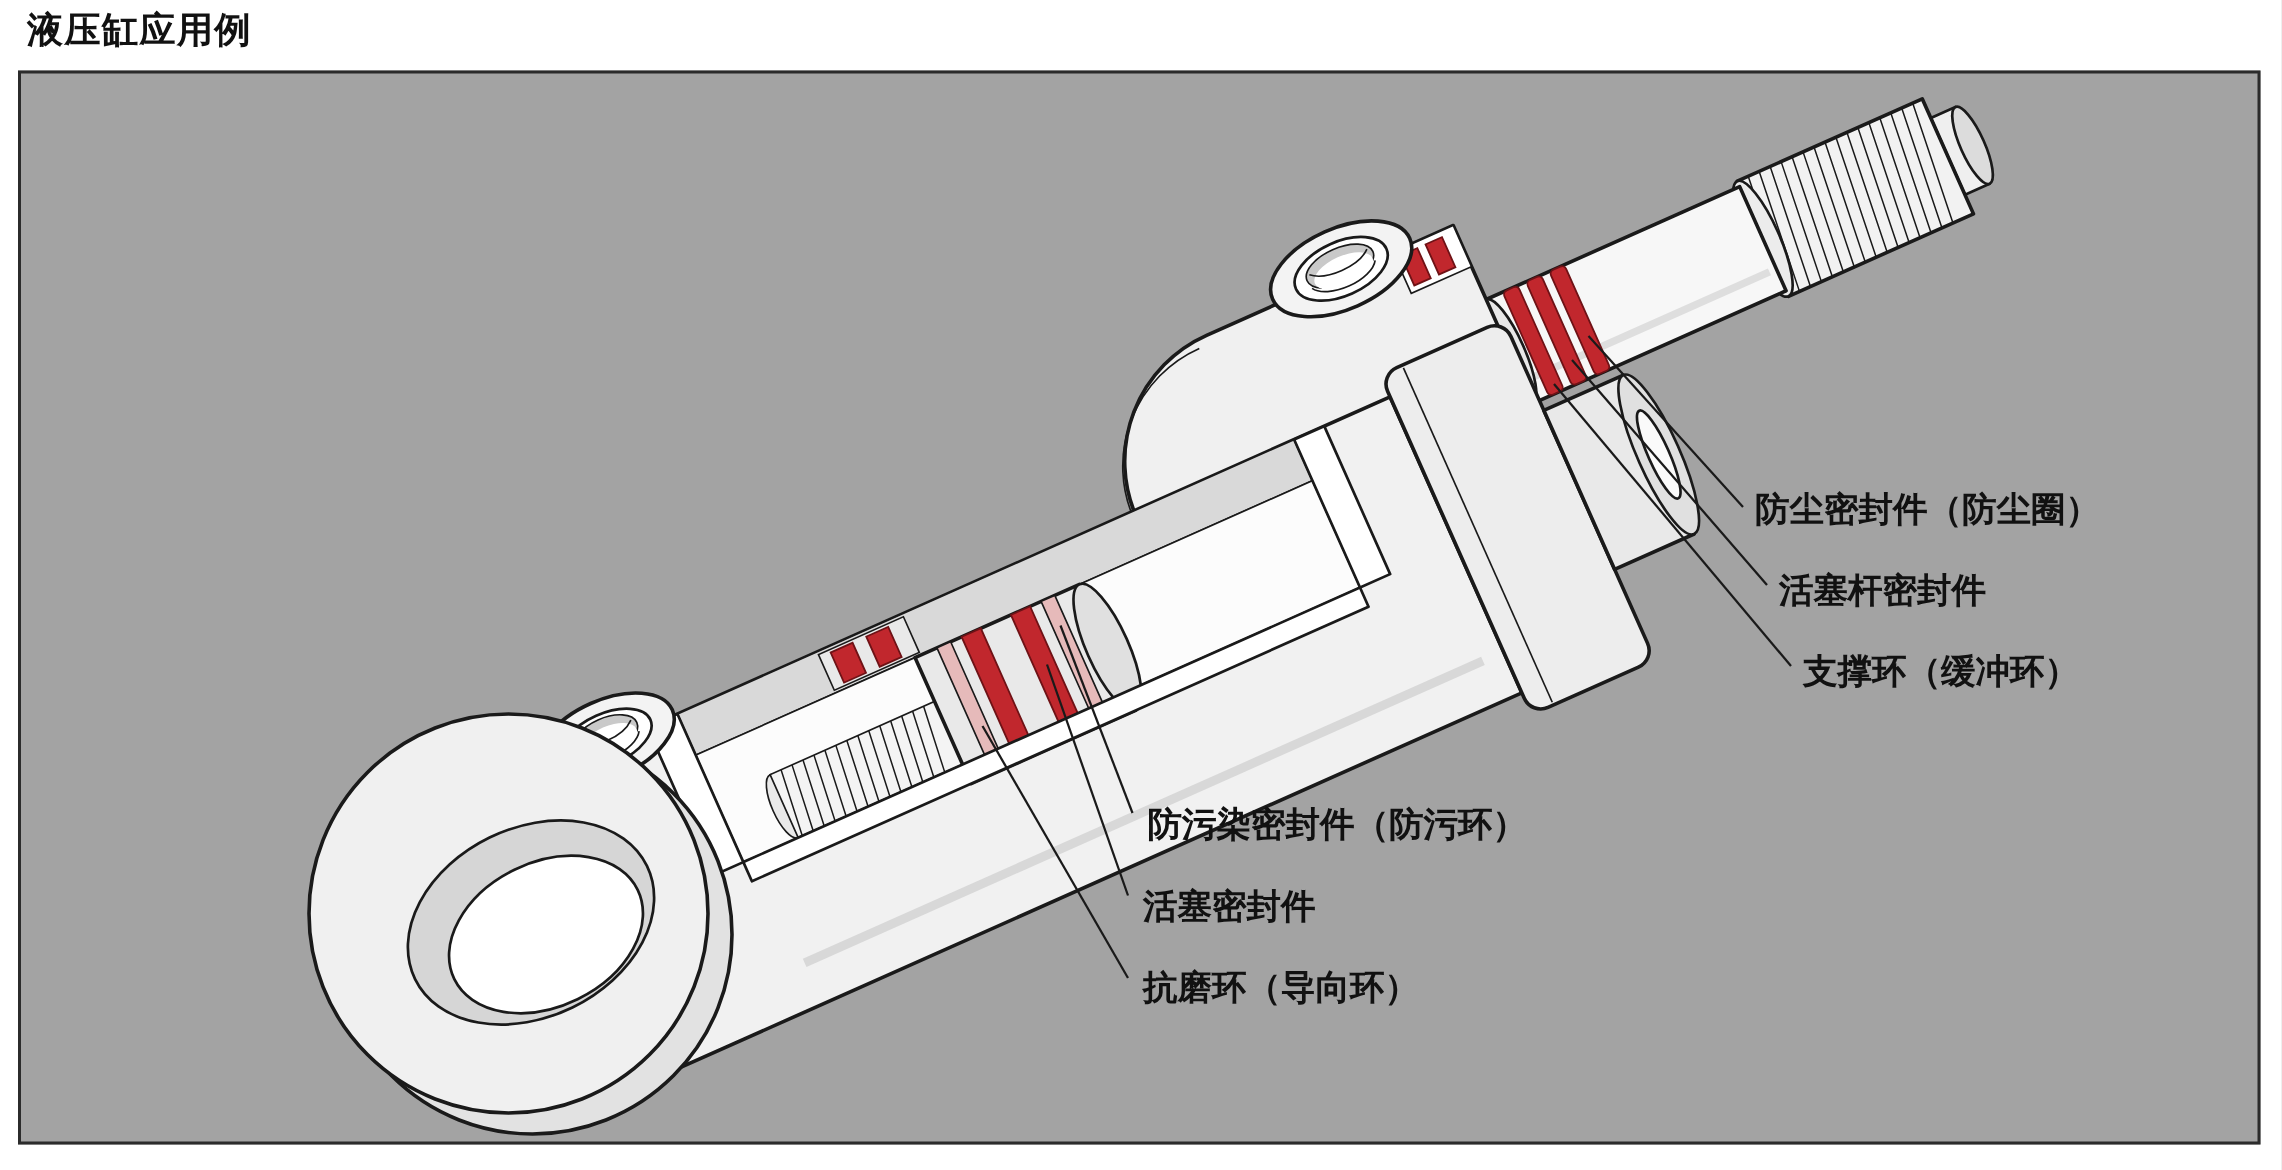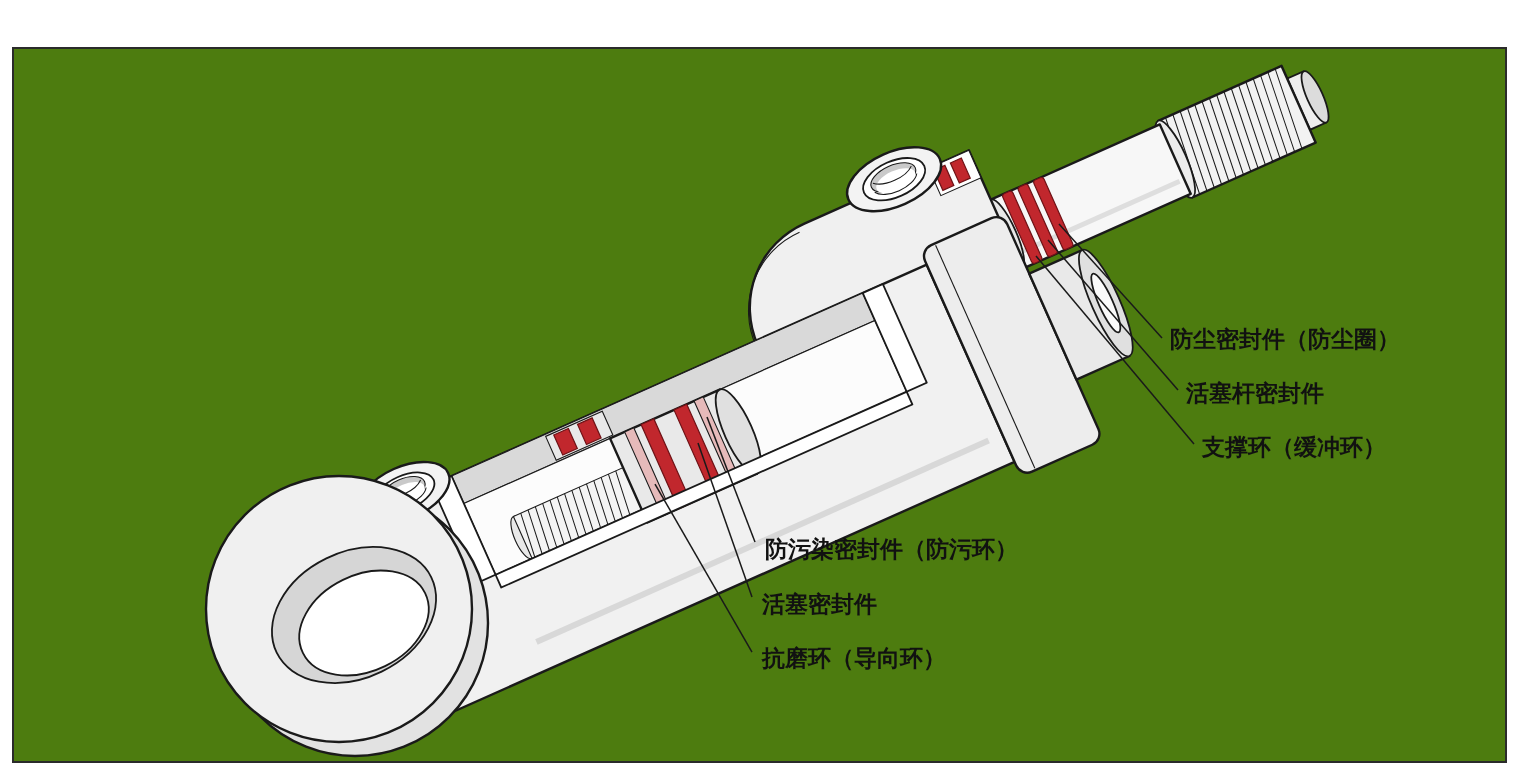--- a/index.html
+++ b/index.html
@@ -1,33 +1,34 @@
 <!DOCTYPE html>
 <html><head>
 <meta charset="utf-8">
 <style>
   html,body{margin:0;padding:0;width:1521px;height:780px;background:#ffffff;overflow:hidden}
   body{font-family:"DejaVu Sans","Liberation Sans",sans-serif;color:#111}
   .page{position:relative;width:1521px;height:780px;background:#fff}
   .title{position:absolute;left:18px;top:4px;margin:0;font-size:24px;font-weight:700;letter-spacing:1px;color:#111}
-  .frame{position:absolute;left:12px;top:47px;width:1491px;height:712px;border:2px solid #2b2b2b;background:#4d7c0f}
+  .frame{position:absolute;left:12px;top:47px;width:1491px;height:712px;border:2px solid #2b2b2b;background:#a3a3a3}
   svg{display:block}
   .ln2{stroke:#1a1a1a;stroke-width:2.4;stroke-linejoin:round}
   .ln{stroke:#1a1a1a;stroke-width:1.8;stroke-linejoin:round}
   .ln1{stroke:#1a1a1a;stroke-width:1.1}
   .hatch{stroke:#1a1a1a;stroke-width:1;fill:none}
   .red{fill:#c1272d;stroke:#6f1216;stroke-width:1.2}
   .pink{fill:#e6baba;stroke:#1a1a1a;stroke-width:1.1}
   .leaders path{stroke:#1a1a1a;stroke-width:1.5;fill:none}
   .labels text{font-size:23px;font-weight:600;fill:#111;font-family:"DejaVu Sans","Liberation Sans",sans-serif}
 </style>
 </head>
 <body>
 
 <div class="page">
+  <h1 class="title">液压缸应用例</h1>
 
   <div class="frame">
     <svg width="1491" height="712" viewBox="0 0 1491 712">
 
       <g transform="translate(773,283) rotate(-24)">
 
         <rect x="560" y="-28" width="18" height="56" fill="#efefef" class="ln"></rect>
         <ellipse cx="578" cy="0" rx="8" ry="28" fill="#dcdcdc" class="ln"></ellipse>
 
         <rect x="425" y="-42" width="135" height="84" fill="#f2f2f2" class="ln2"></rect>

